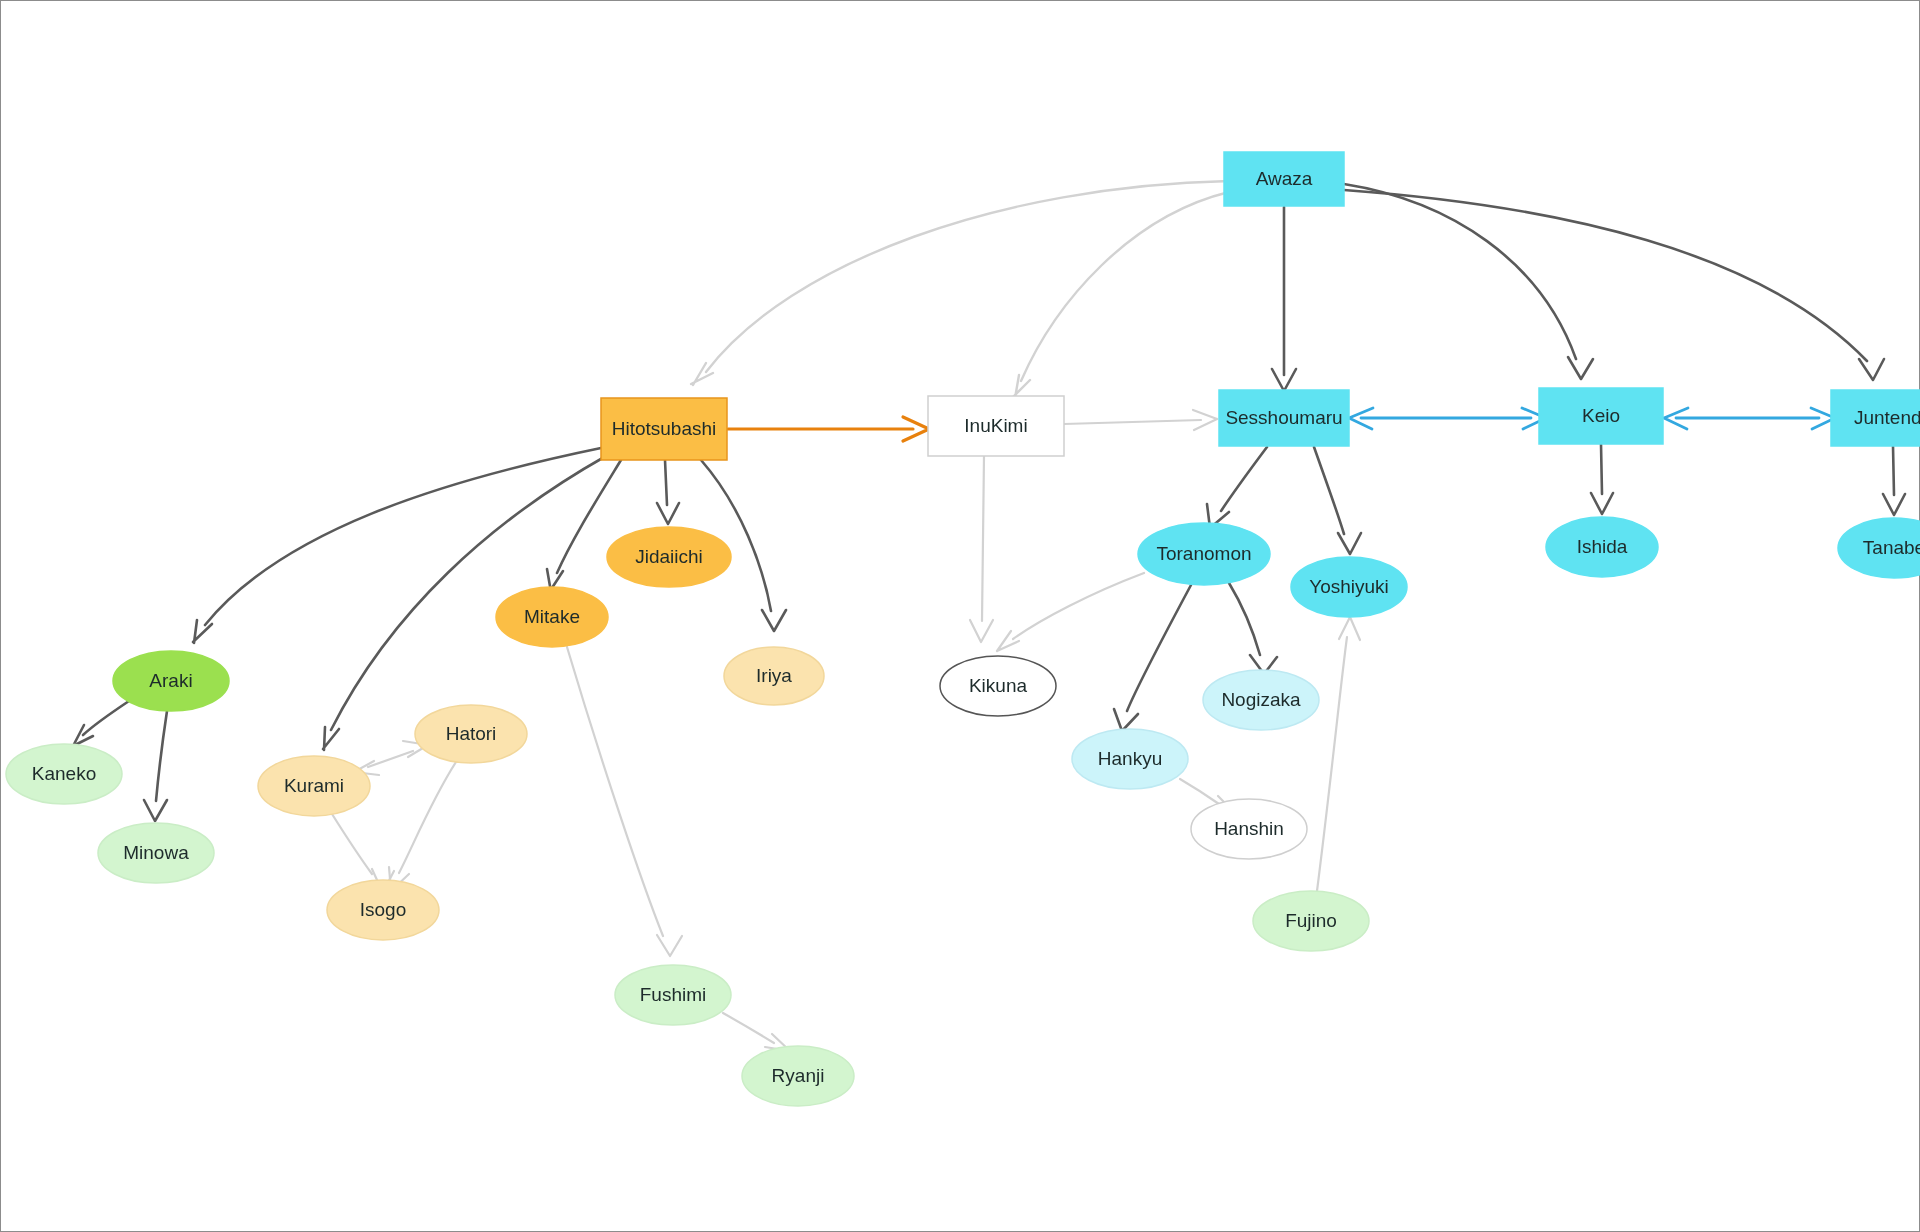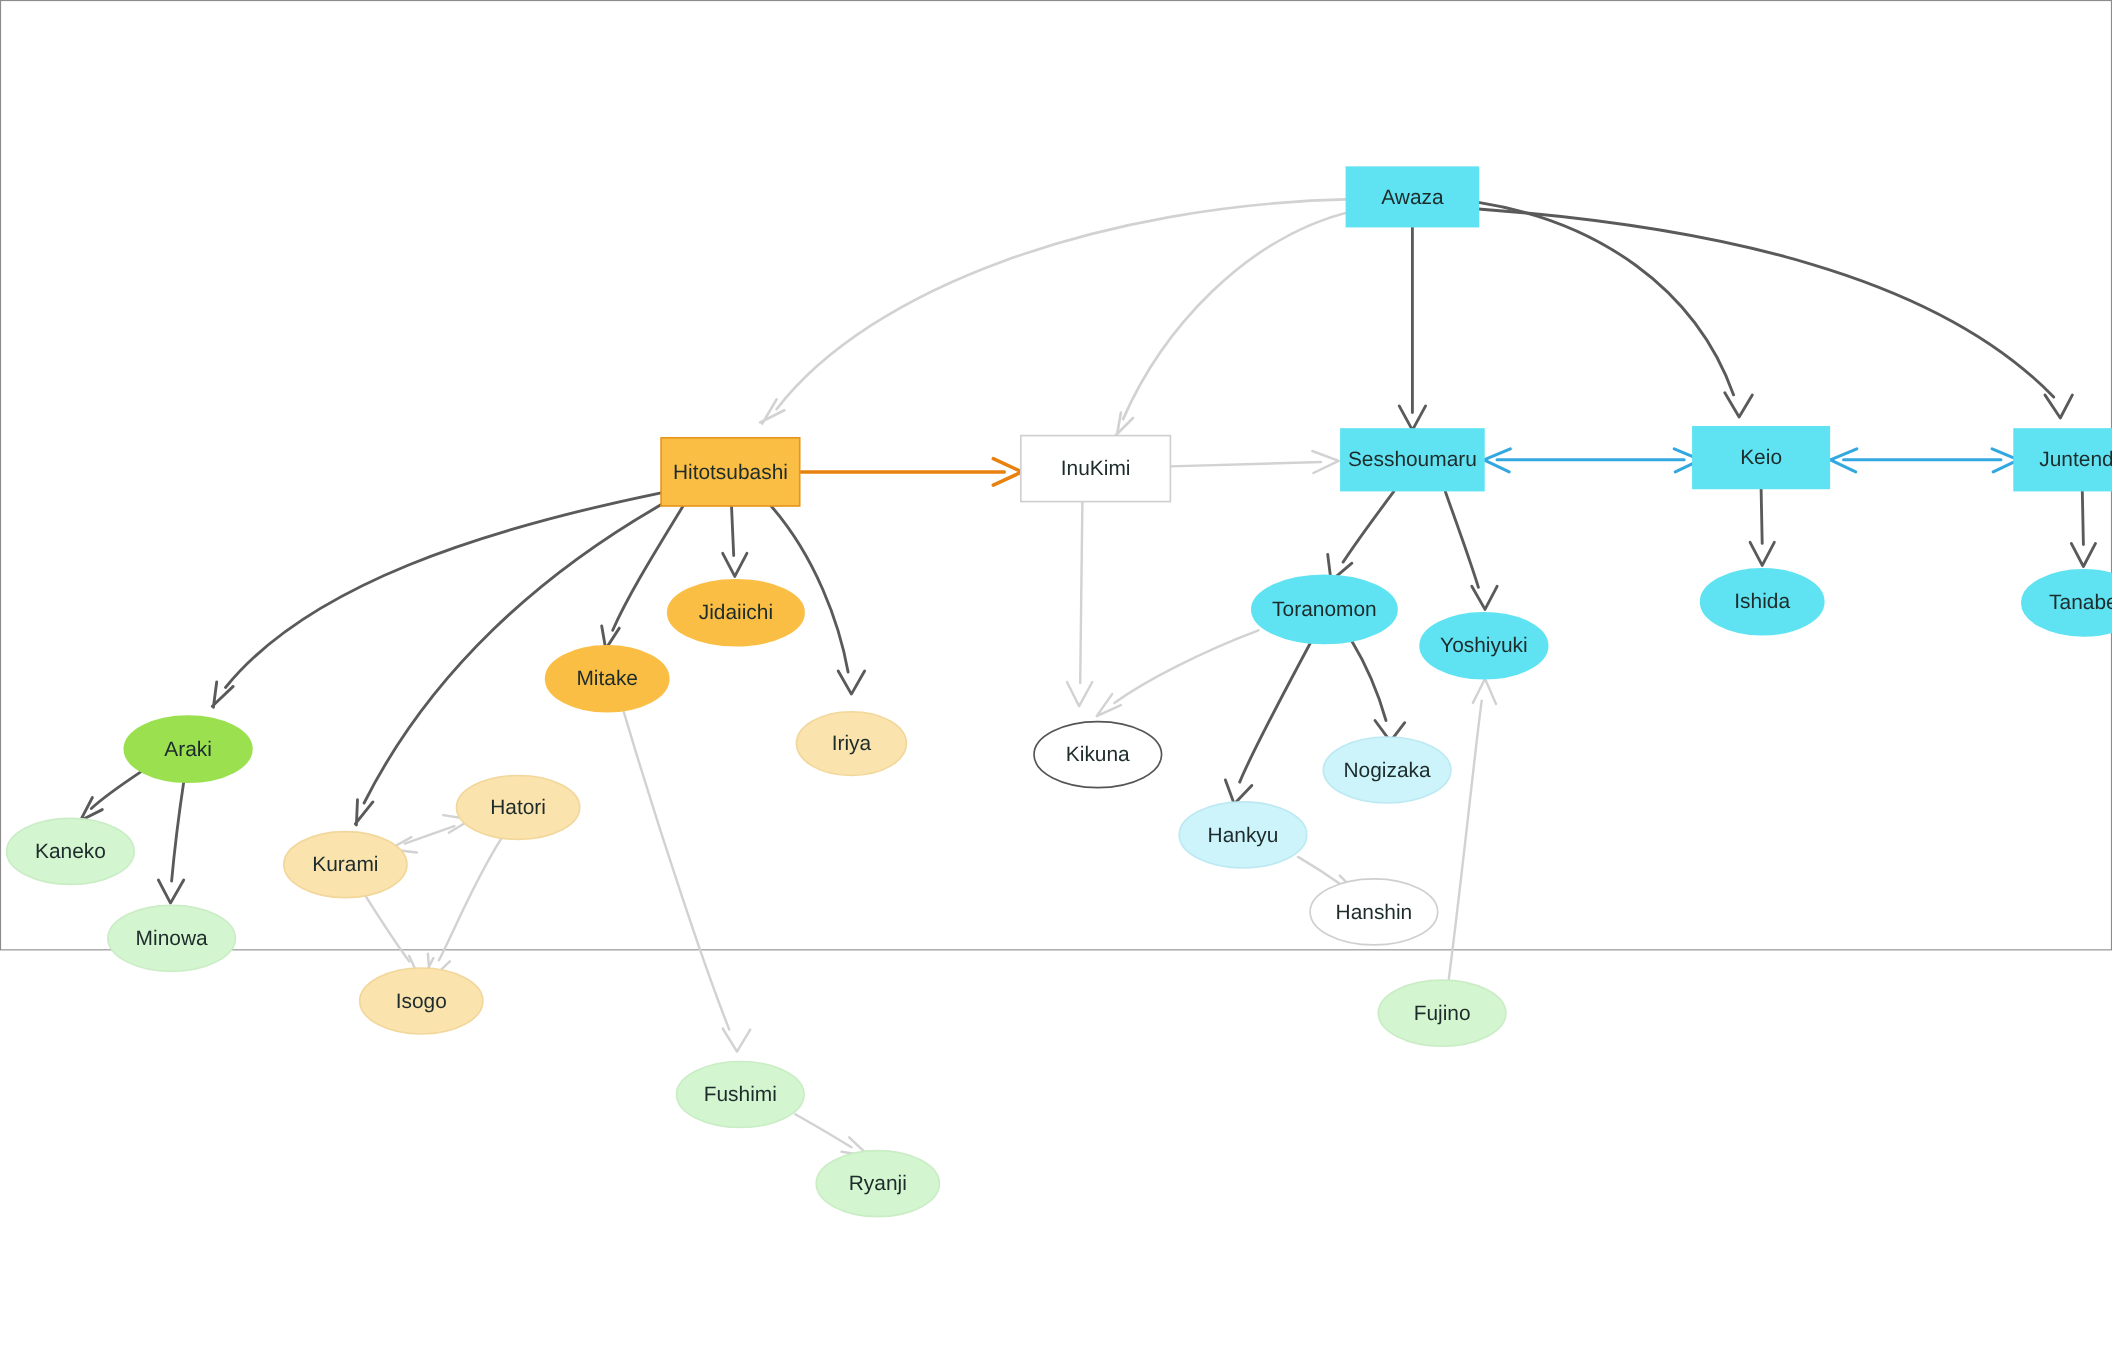--- a/index.html
+++ b/index.html
@@ -11,21 +11,21 @@
     width: 1920px;
     height: 1232px;
     font-family: "Liberation Sans", sans-serif;
     overflow: hidden;
   }
   #canvas-frame {
     position: absolute;
     left: 0;
     top: 0;
     width: 1920px;
-    height: 864px;
+    height: 1232px;
     box-sizing: border-box;
     border: 1px solid #8c8c8c;
     background: #ffffff;
   }
   svg#graph {
     position: absolute;
     left: 0;
     top: 0;
     width: 1920px;
     height: 1232px;

